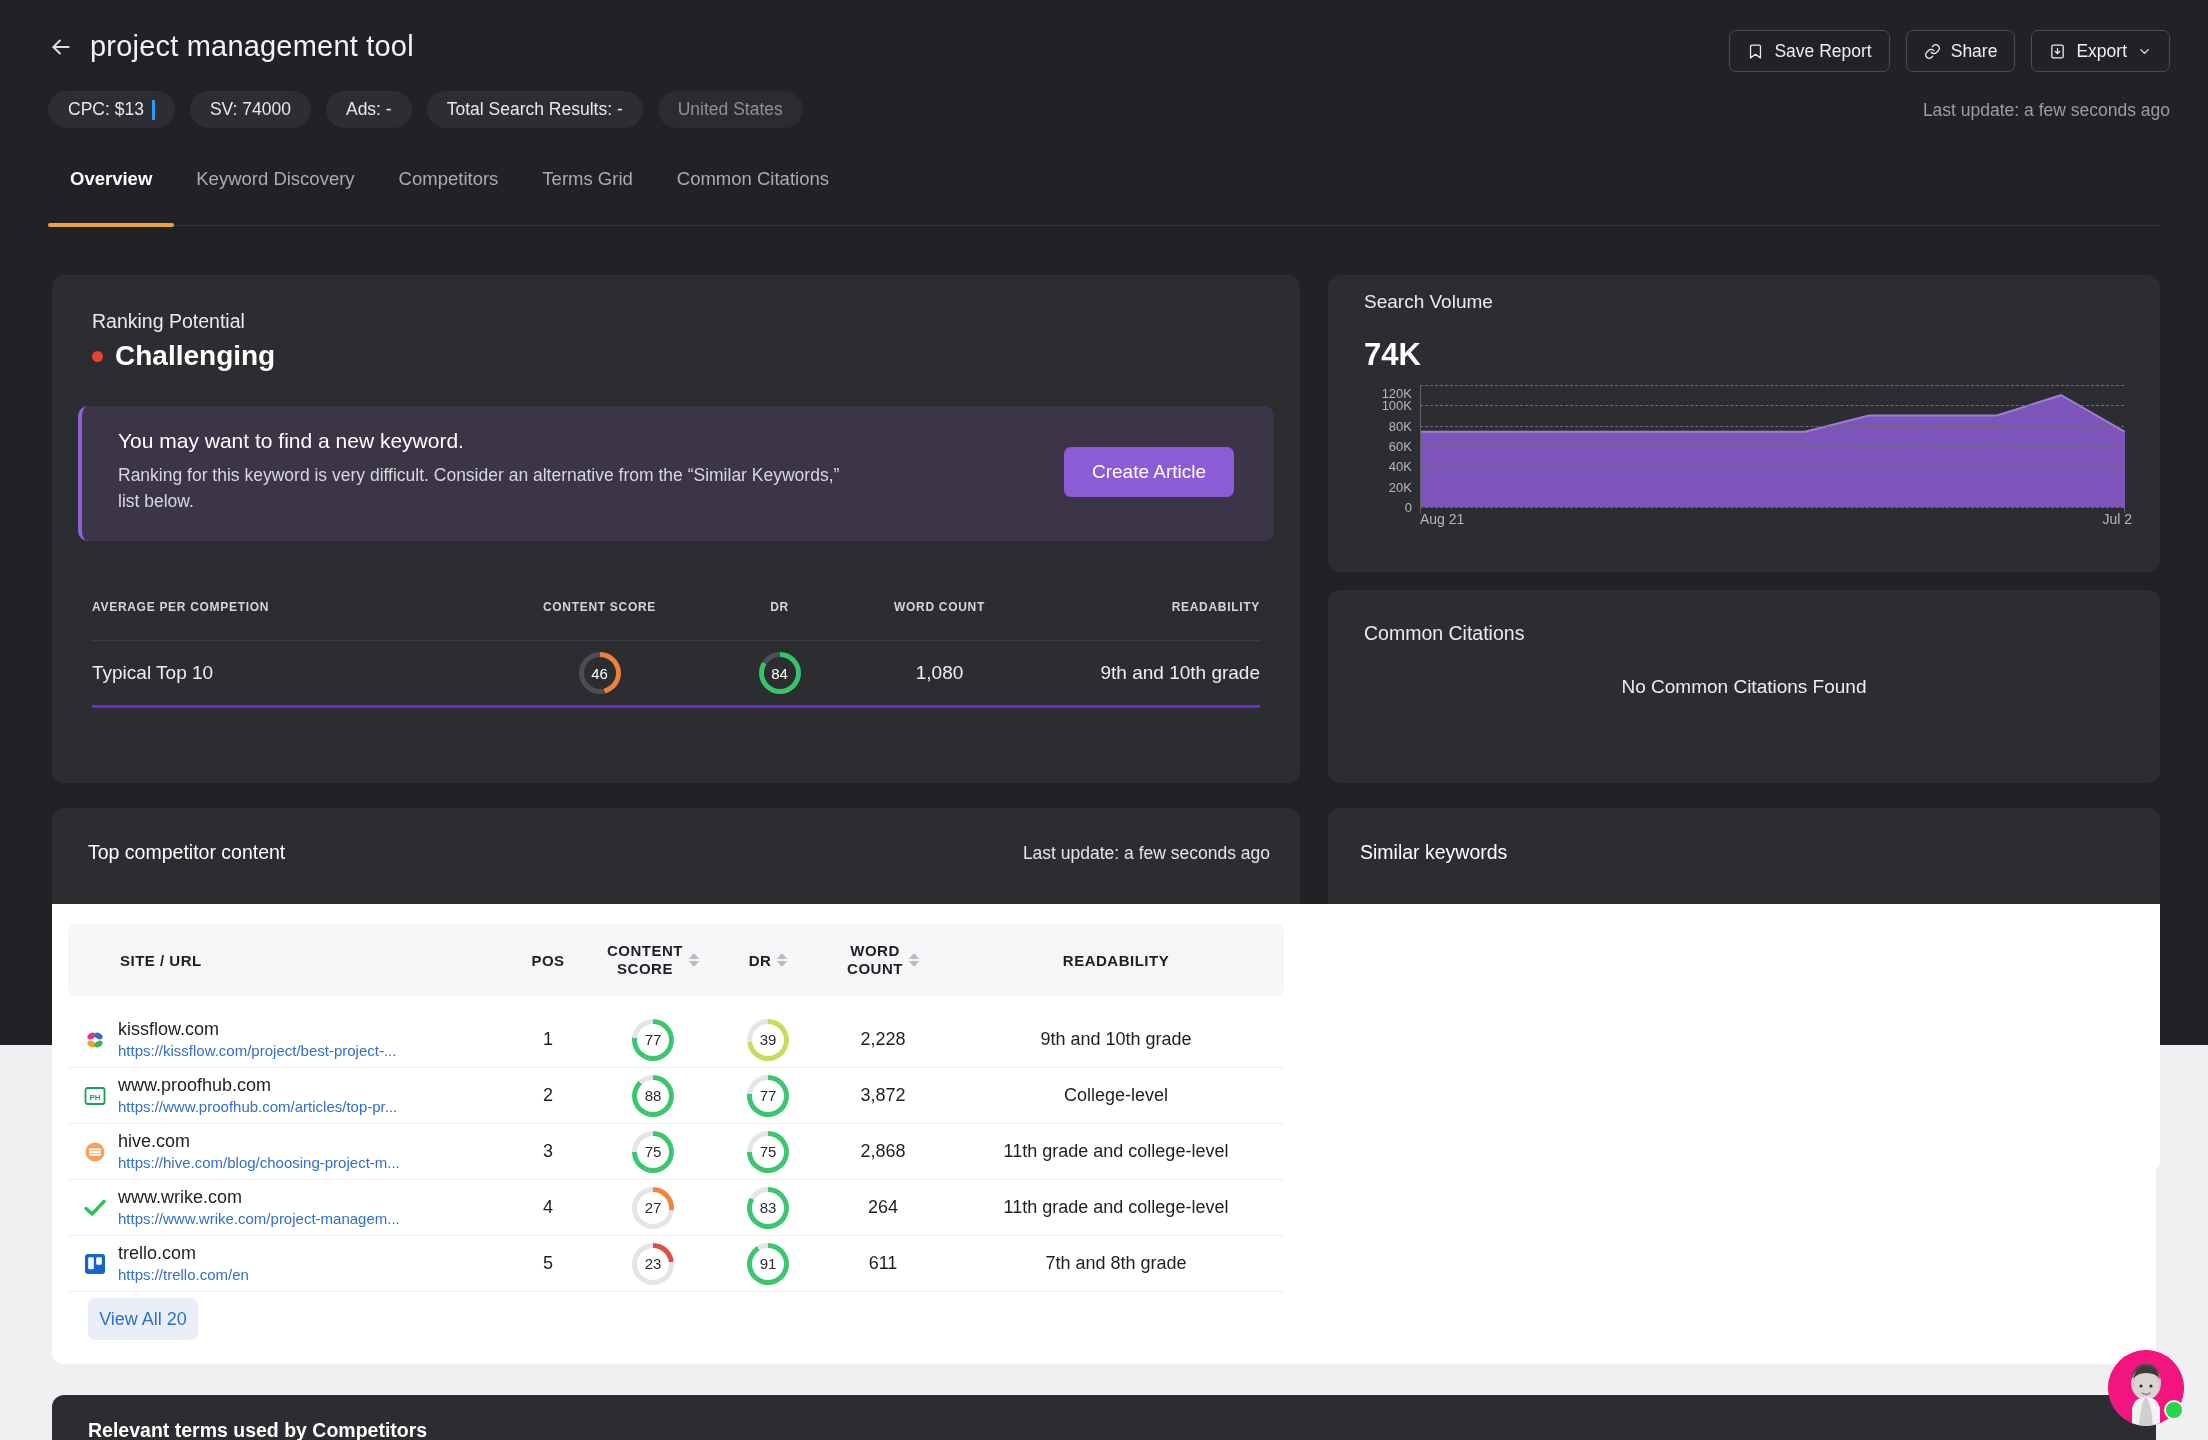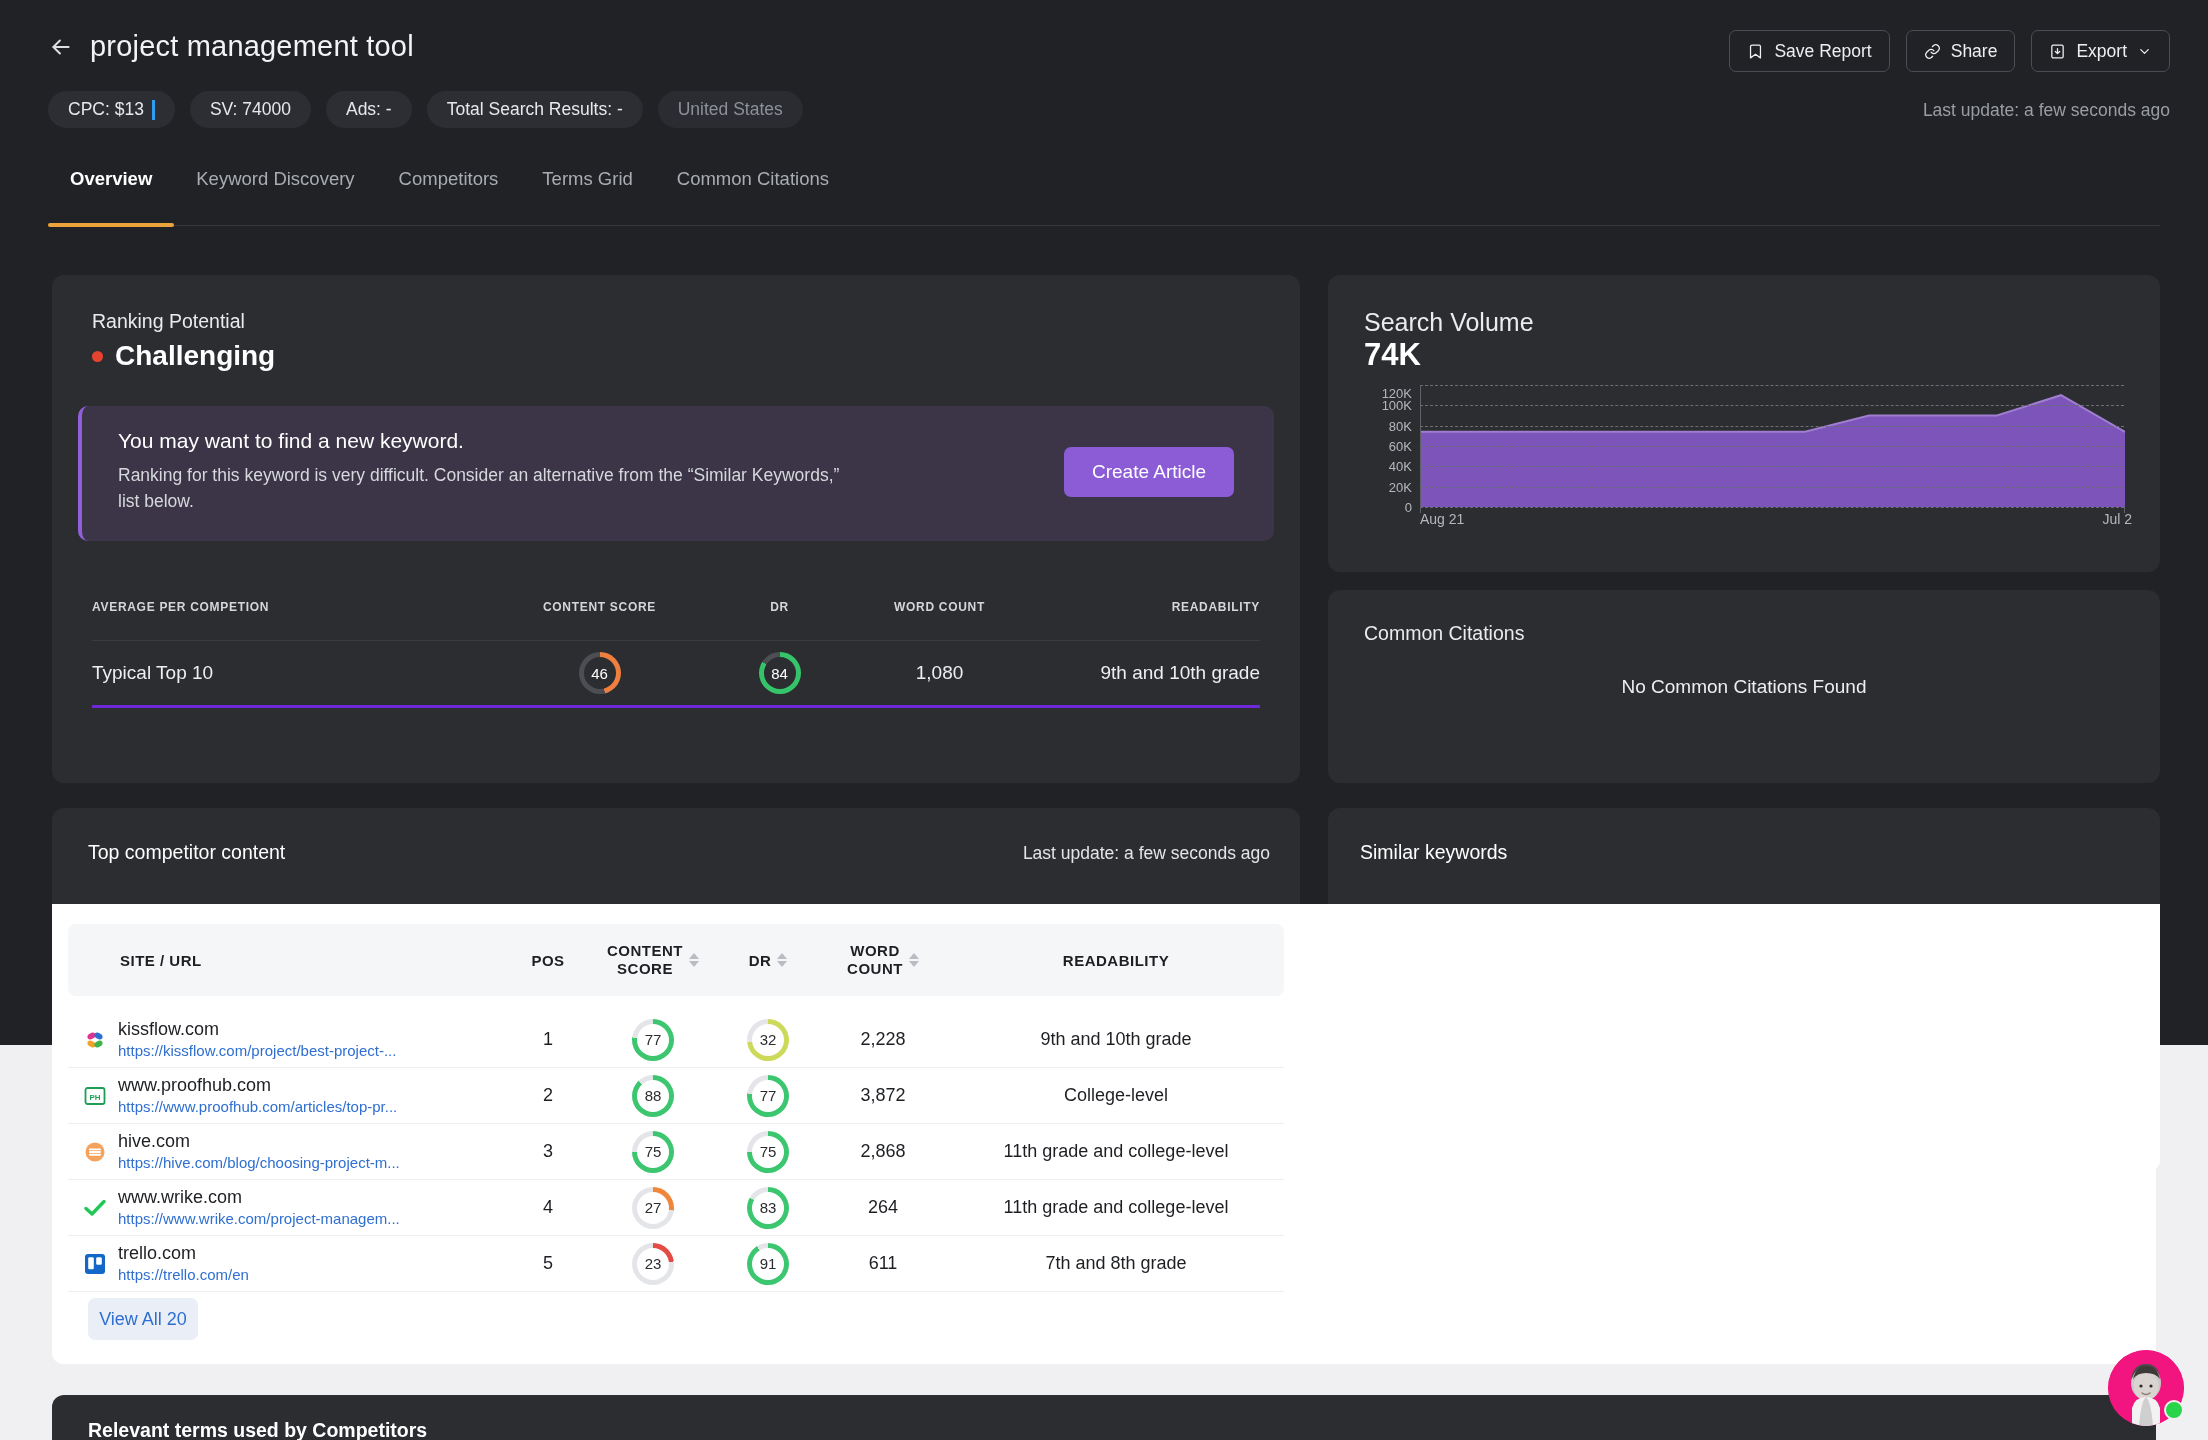--- a/index.html
+++ b/index.html
@@ -89,21 +89,21 @@
   .avg-head .c-cs, .avg-head .c-dr { display:block; }
 
   .ring { position:relative; width:42px; height:42px; border-radius:50%; display:flex; align-items:center; justify-content:center; }
   .ring span { position:relative; z-index:2; font-size:15px; color:#fff; }
   .ring .inner { position:absolute; z-index:1; inset:5px; border-radius:50%; background:#2b2d31; }
   .ring.light .inner { background:#ffffff; }
   .ring.light span { color:#2a2c30; }
 
   
   .card-sv { left: 1328px; top: 275px; width: 832px; height: 297px; }
-  .sv-title { position:absolute; left:36px; top:33px; font-size:25px; color:#e9ebee; }
+  .sv-title { position:absolute; left:36px; top:16px; font-size:19px; color:#e9ebee; }
   .sv-big { position:absolute; left:36px; top:62px; font-size:31px; font-weight:bold; color:#fff; }
   .chart-wrap { position:absolute; left:36px; top:110px; width:760px; height:155px; }
   .y-axis { position:absolute; left:0; top:0; width:52px; height:122px; }
   .y-axis div { position:absolute; right:4px; font-size:13px; color:#b4b7bc; transform:translateY(-50%); }
   .plot { position:absolute; left:56px; top:0; width:704px; height:122px; border-left:1px solid #5e6167; border-bottom:1px solid #5e6167;}
   .x-labels { position:absolute; left:56px; top:126px; width:704px; height:20px; font-size:14px; color:#b4b7bc; }
   .x-labels .xl { position:absolute; }
 
   
   .card-cc { left: 1328px; top: 590px; width: 832px; height: 193px; }
@@ -400,21 +400,21 @@
             <div class="cell w-pos">1</div>
             <div class="cell w-cs">
               <span class="ring light" style="background:conic-gradient(#3cc66f 0deg 277deg,#e3e5e8 277deg 360deg)">
                 <span class="inner"></span>
                 <span>77</span>
               </span>
             </div>
             <div class="cell w-dr">
               <span class="ring light" style="background:conic-gradient(#cdd95a 0deg 263deg,#e3e5e8 263deg 360deg)">
                 <span class="inner"></span>
-                <span>32</span>
+                <span>39</span>
               </span>
             </div>
             <div class="cell w-wc">2,228</div>
             <div class="cell w-rd">9th and 10th grade</div>
           </div>
           <div class="trow" style="top: 164px;">
             <div class="site-cell">
               <span class="favicon"><svg viewBox="0 0 22 22" width="22" height="22">
                   <rect x="1.5" y="3" width="19" height="16" rx="2" fill="#fff" stroke="#1f9d55" stroke-width="1.8"></rect>
                   <text x="11" y="14.5" font-size="8" font-family="Liberation Sans, sans-serif" font-weight="bold" fill="#1f9d55" text-anchor="middle">PH</text>

